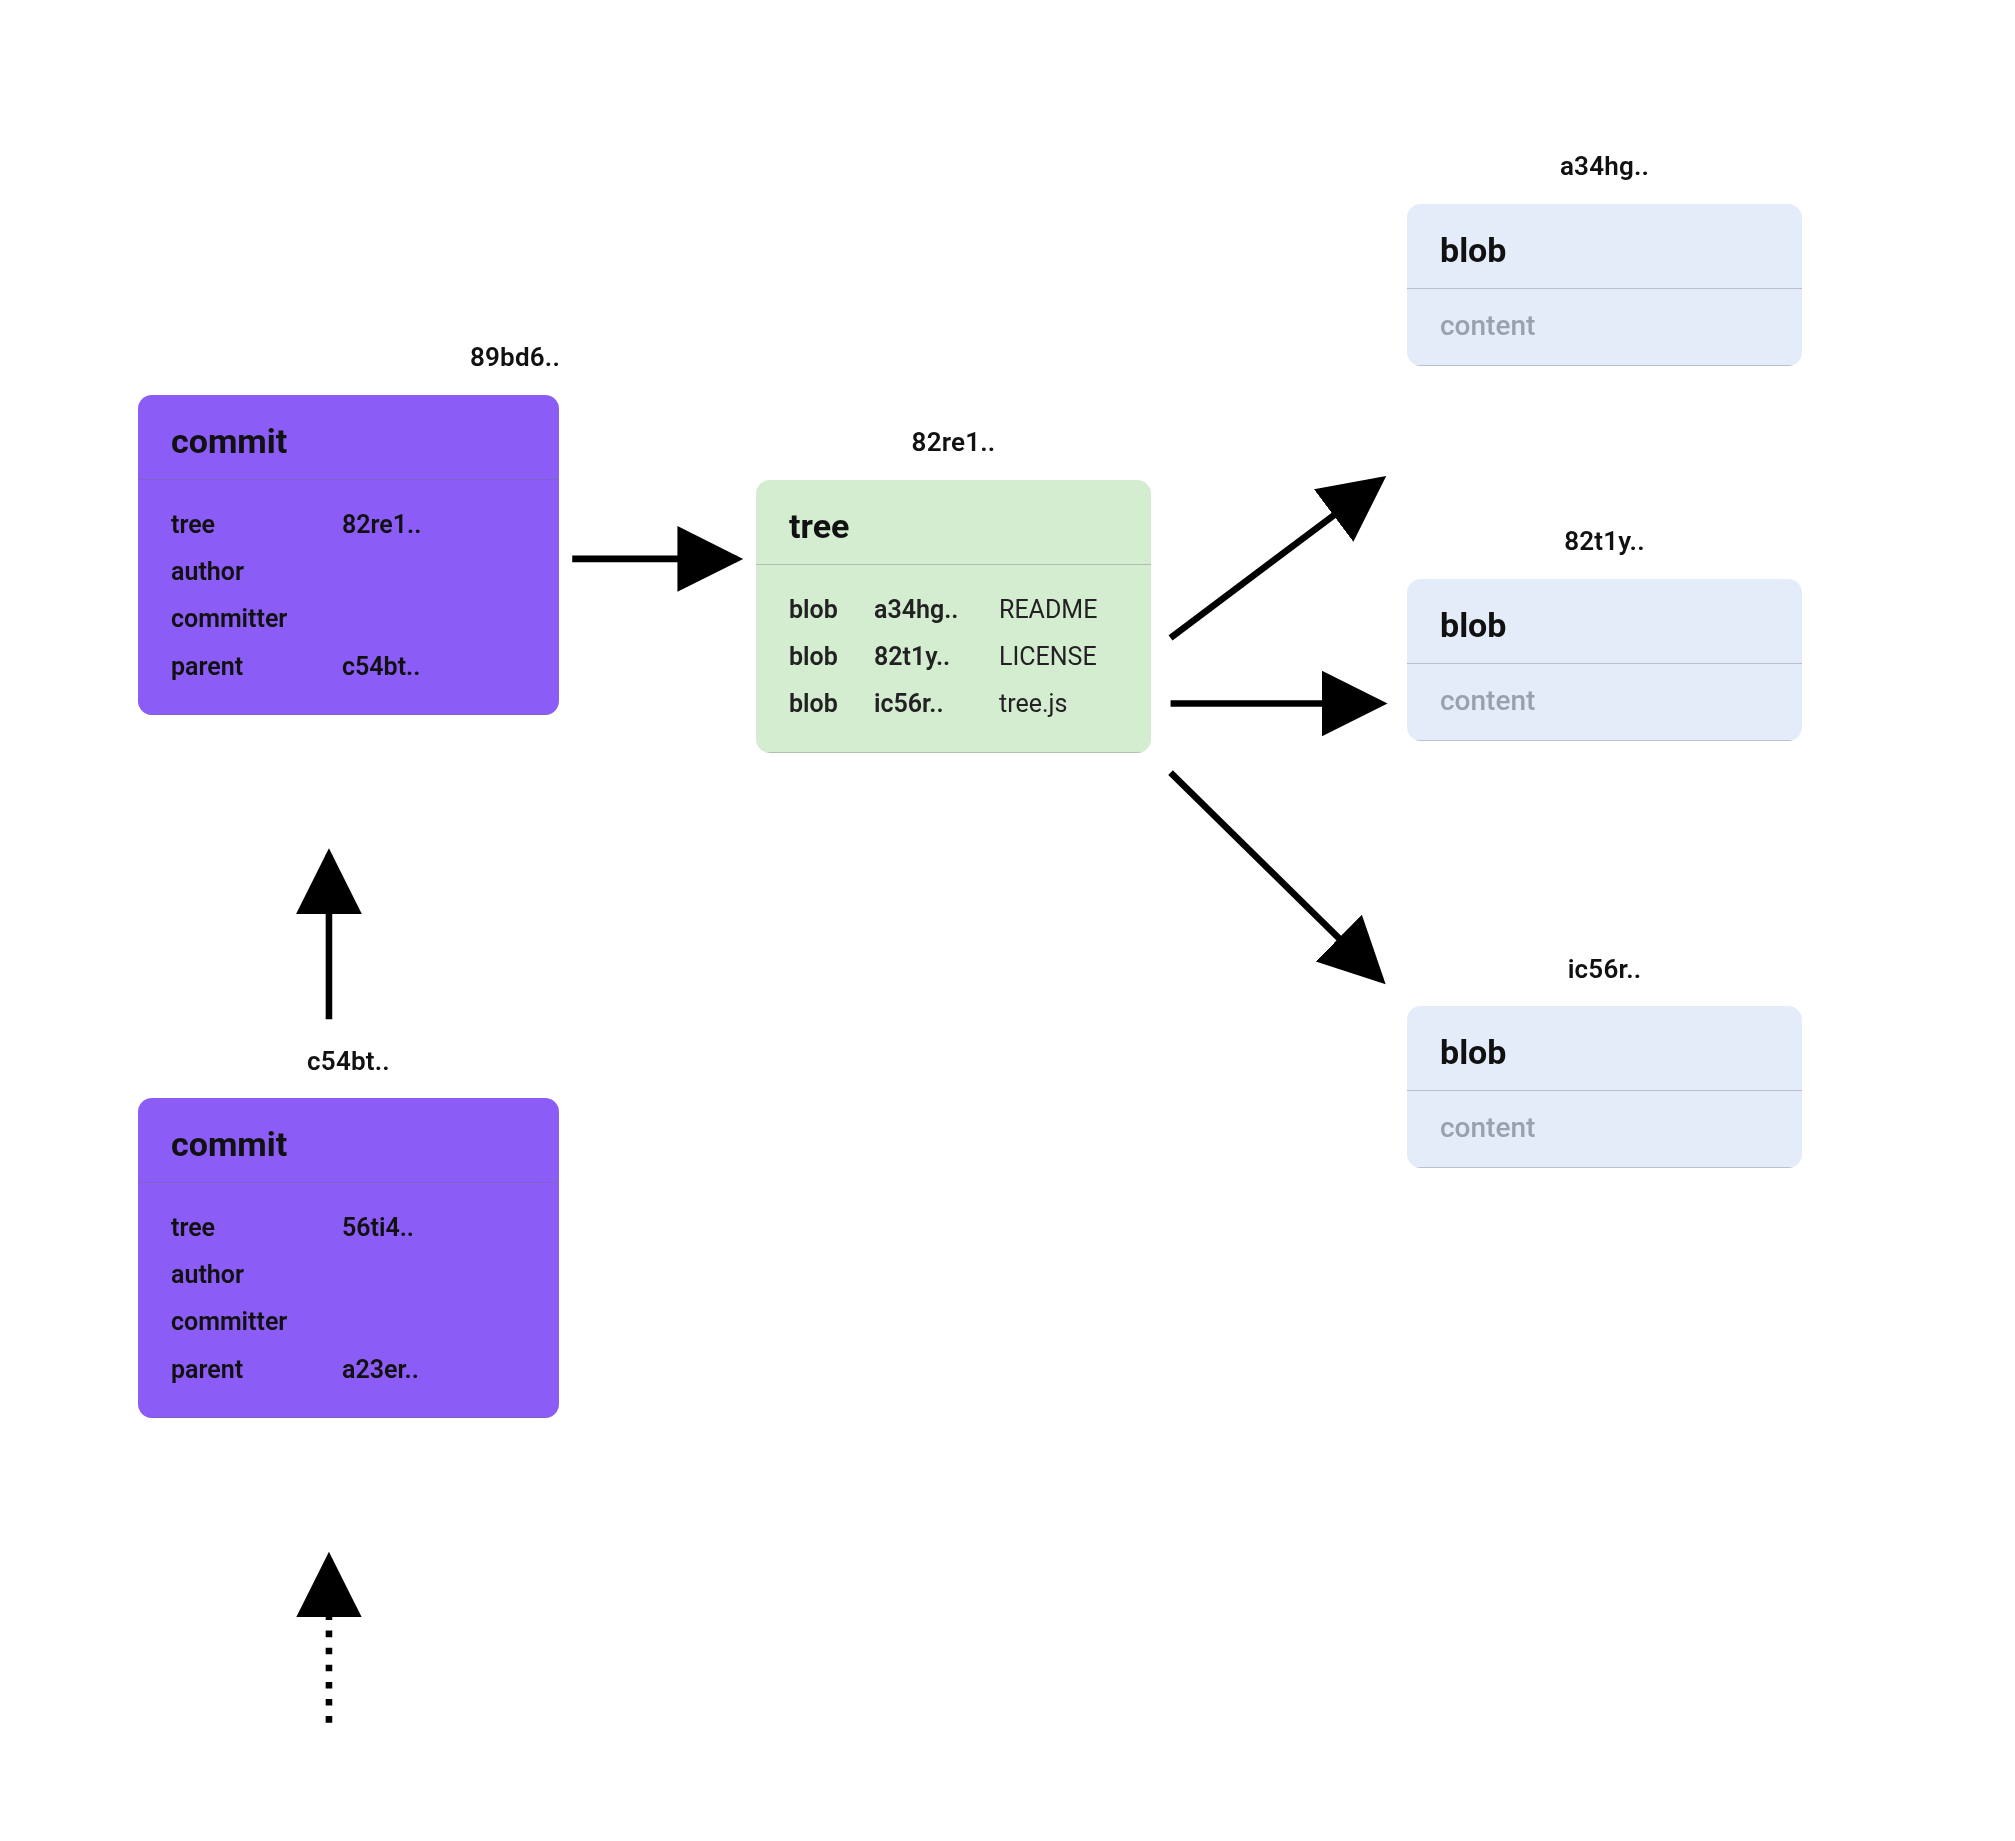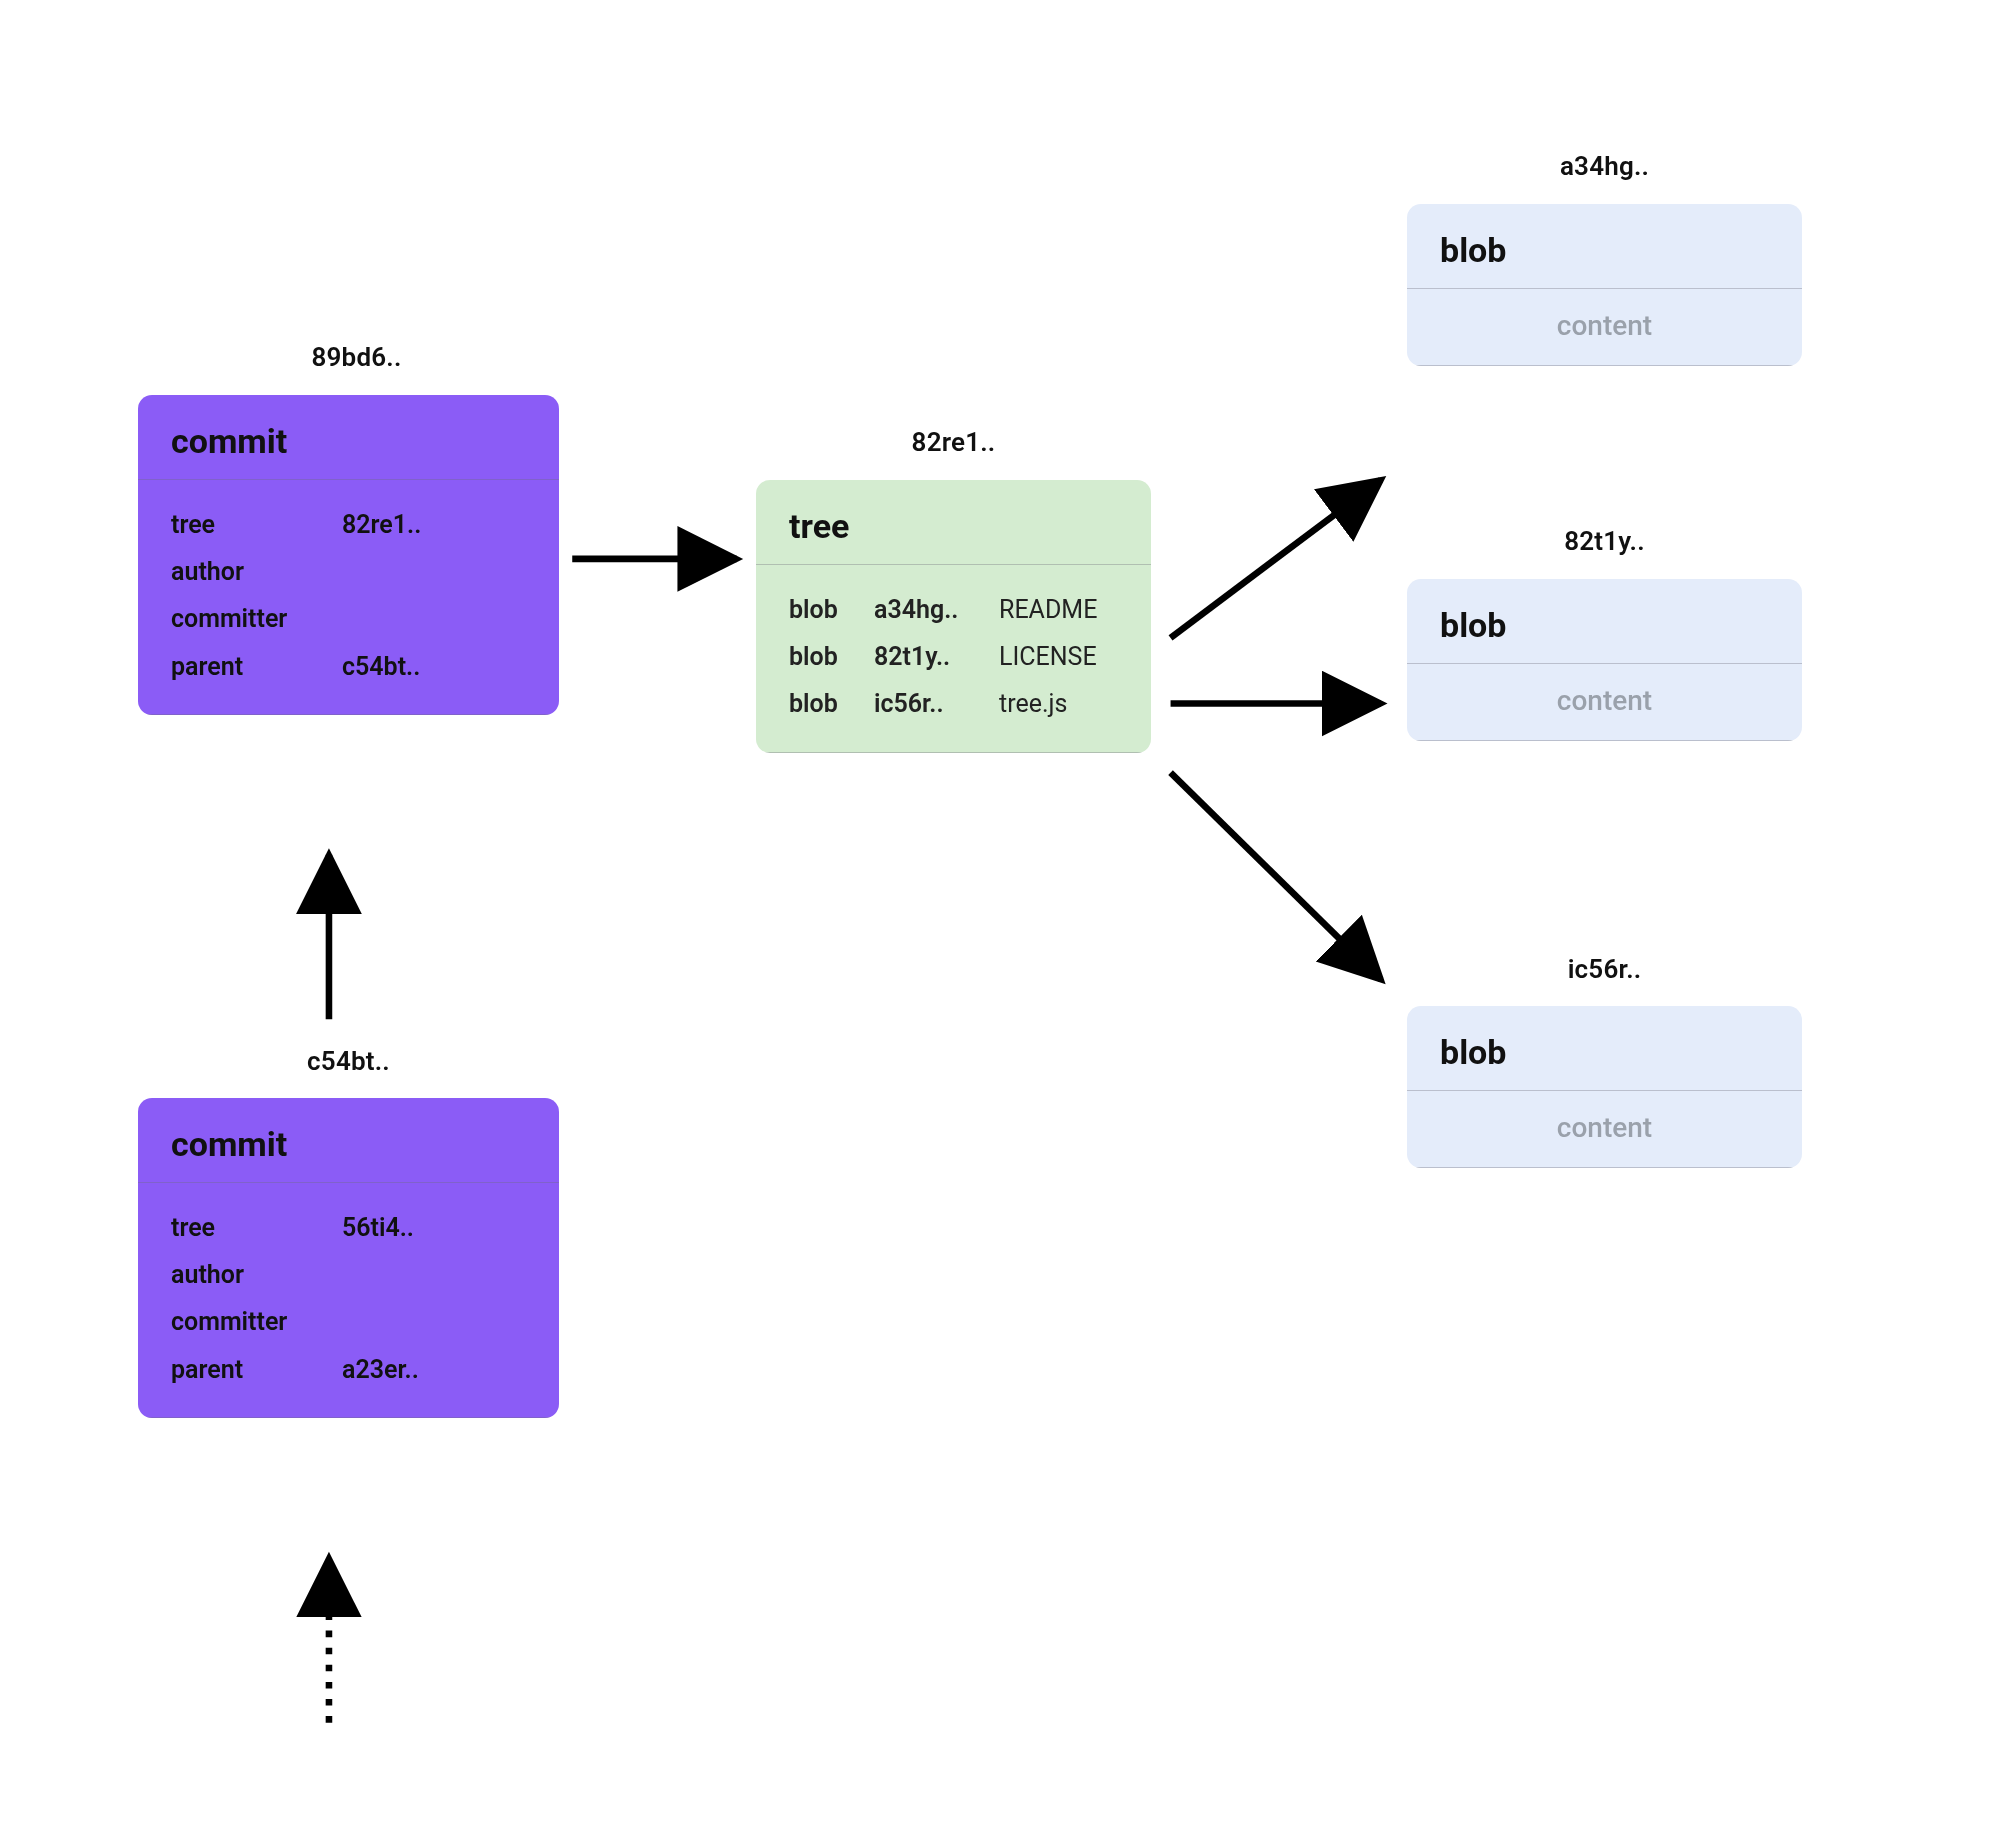--- a/index.html
+++ b/index.html
@@ -56,21 +56,21 @@
     font-weight: 600;
     padding: 9.2px 0;
     color: #222;
   }
   .tree-row .c1 { flex: 0 0 85px; }
   .tree-row .c2 { flex: 0 0 125px; }
   .tree-row .c3 { flex: 0 0 auto; font-weight: 400; }
   .commit-box { background: #8b5cf6; }
   .tree-box { background: #d4ecd0; }
   .blob-box { background: #e4ecfa; }
-  .blob-box .body { padding: 20px 33px 22.4px 33px; text-align: center; }
+  .blob-box .body { padding: 20px 33px 22.4px 33px; }
   .blob-box .content-text {
     font-size: 28px;
     font-weight: 500;
     color: #9aa1ab;
   }
   svg.arrows {
     position: absolute;
     left: 0;
     top: 0;
     width: 2015px;
@@ -96,21 +96,21 @@
 
     <line x1="1780" y1="1070" x2="2100" y2="1070" stroke="#000" stroke-width="10" marker-end="url(#arrowhead)"></line>
 
     <line x1="1780" y1="1175" x2="2100" y2="1490" stroke="#000" stroke-width="10" marker-end="url(#arrowhead)"></line>
 
     <line x1="500" y1="1550" x2="500" y2="1300" stroke="#000" stroke-width="10" marker-end="url(#arrowhead)"></line>
 
     <line x1="500" y1="2620" x2="500" y2="2370" stroke="#000" stroke-width="10" stroke-dasharray="10 16" marker-end="url(#arrowhead)"></line>
   </svg>
 
-  <div class="hash-label" style="left:146px; top:342px; width:421px;">89bd6..</div>
+  <div class="hash-label" style="left:139px; top:342px; width:421px;text-align:right;">89bd6..</div>
   <div class="box commit-box" style="left:138px; top:395px; width:421px;">
     <div class="title">commit</div>
     <div class="body">
       <div class="row">
         <span class="key">tree</span>
         <span class="val">82re1..</span>
       </div>
       <div class="row">
         <span class="key">author</span>
         <span class="val"></span>

